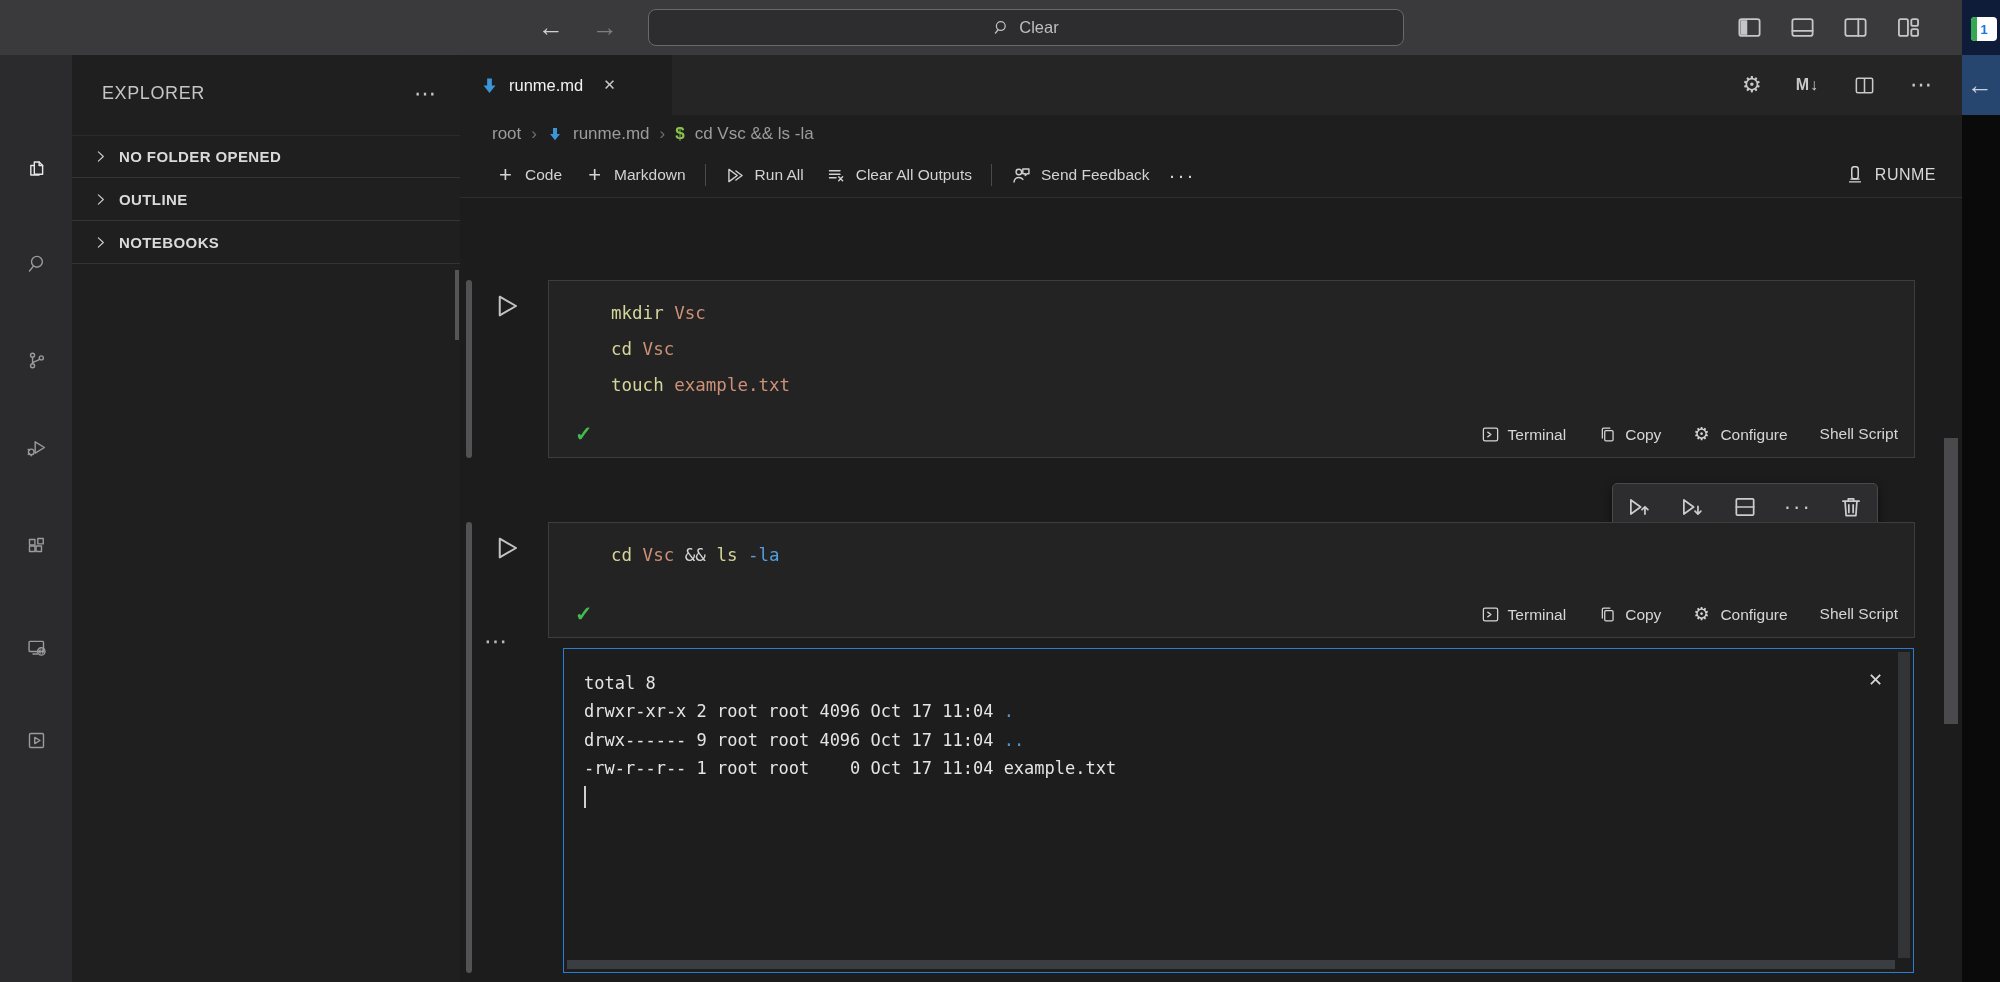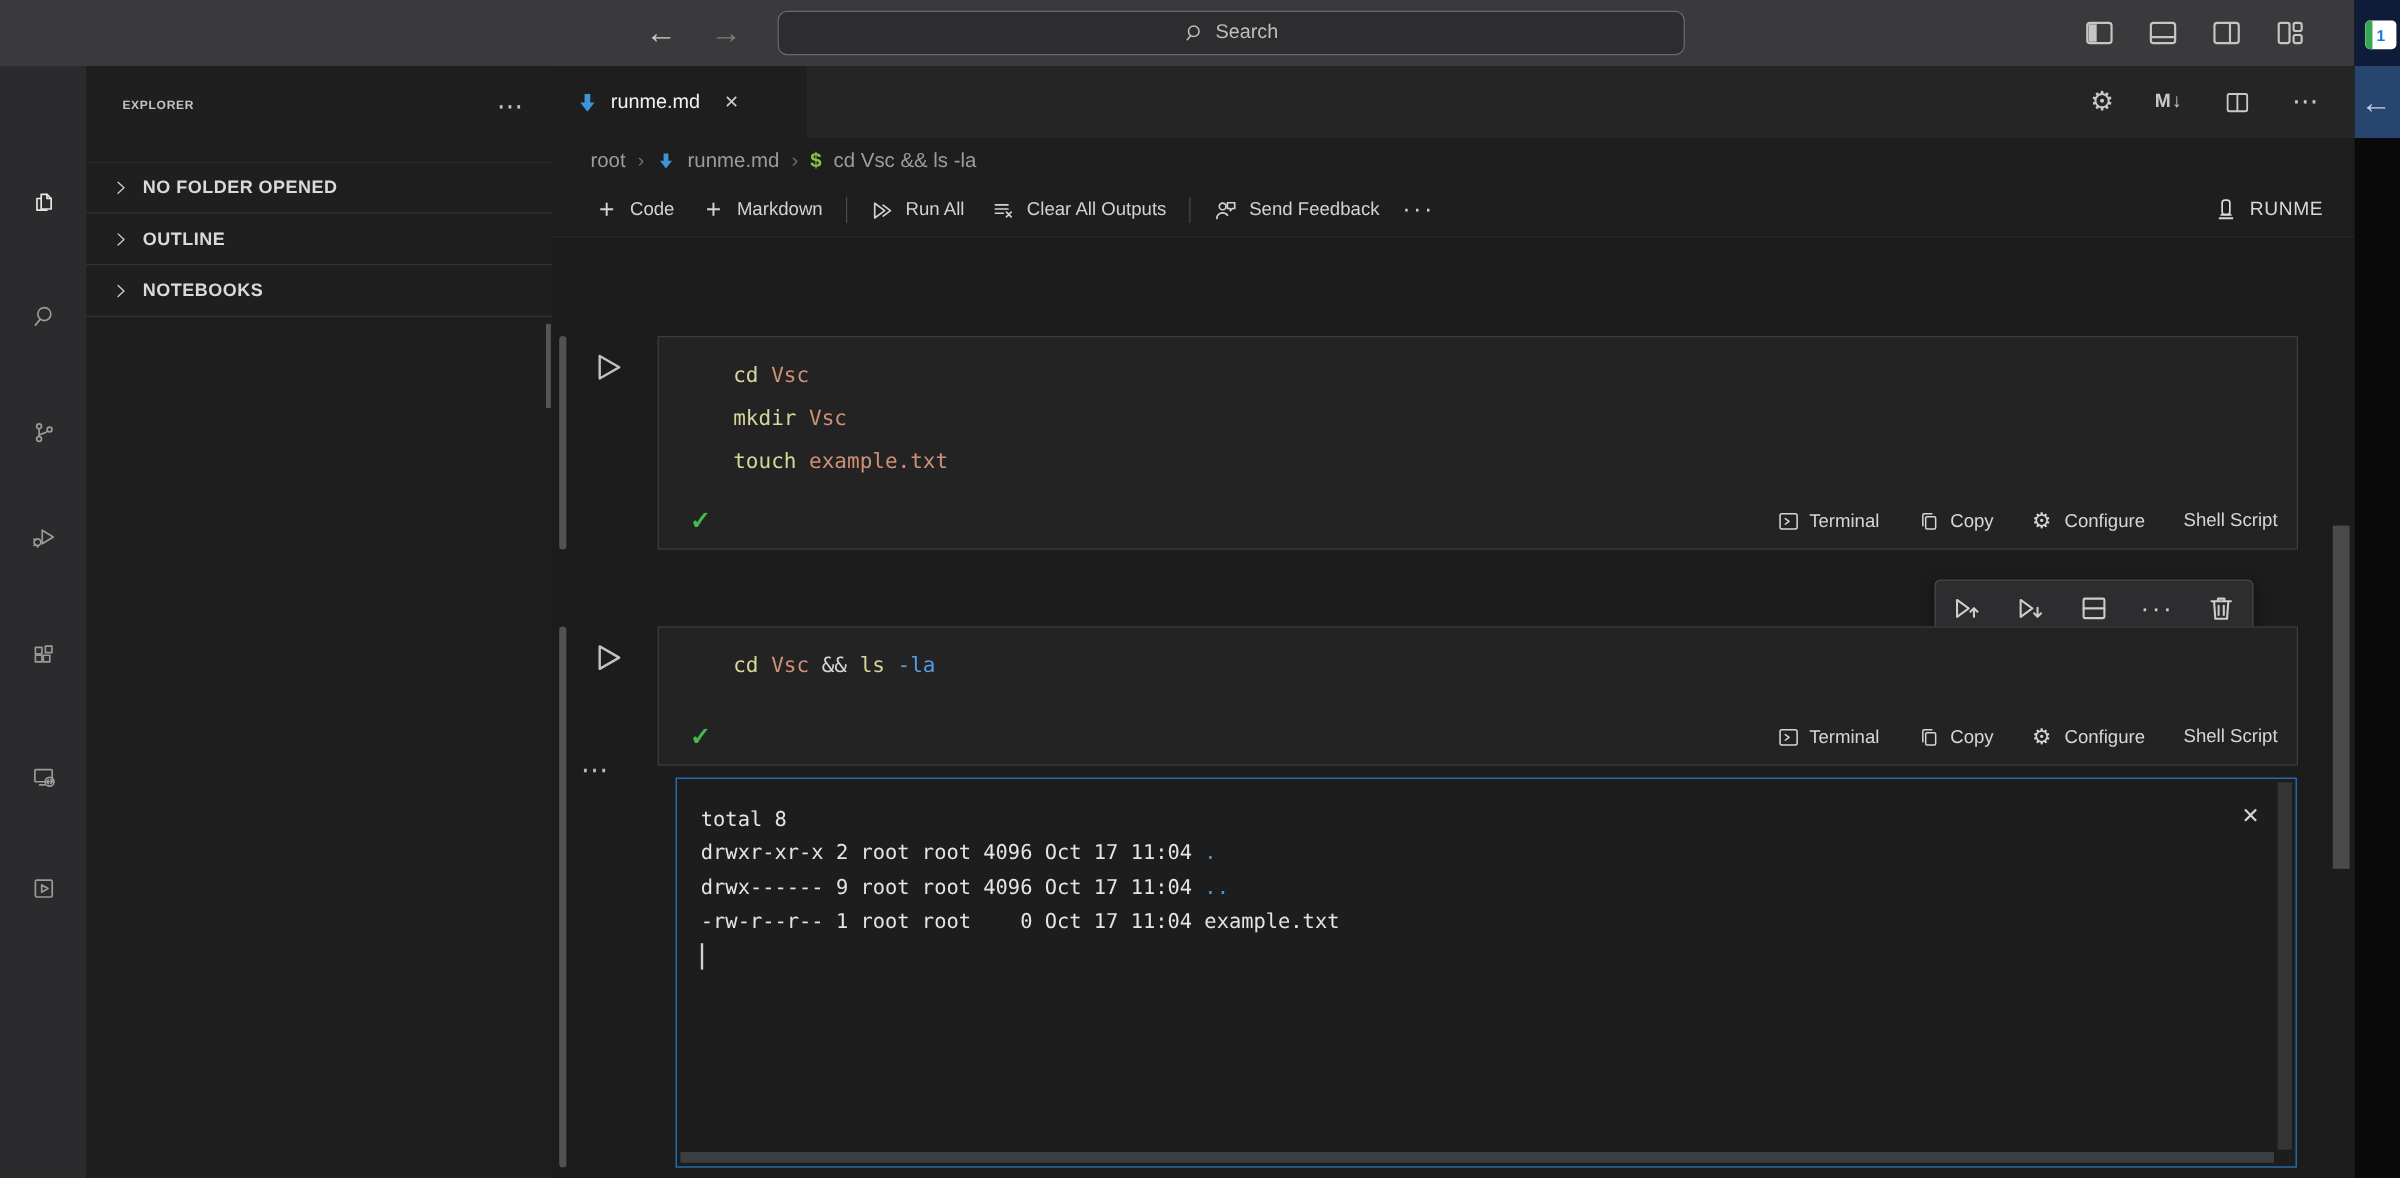--- a/index.html
+++ b/index.html
@@ -29,21 +29,21 @@
 
   
   .activitybar { position:absolute; left:0; top:55px; width:72px; height:927px; background:#2b2b2d; }
   .ab-item { position:absolute; left:16px; width:40px; height:40px; color:#9b9b9b; display:flex; align-items:center; justify-content:center; }
   .ab-item.active { color:#e8e8e8; }
   .ab-item svg { width:38px; height:38px; }
 
   
   .sidebar { position:absolute; left:72px; top:55px; width:388px; height:927px; background:#1f1f1f; }
   .sb-header { position:absolute; left:30px; right:22px; top:28px; display:flex; align-items:center; }
-  .sb-title { color:#c5c5c5; font-size:10px; letter-spacing:.6px;font-weight:bold; }
+  .sb-title { color:#c5c5c5; font-size:18px; letter-spacing:.6px; }
   .sb-more { margin-left:auto; color:#c5c5c5; font-size:22px; letter-spacing:2px; line-height:10px; }
   .sb-sections { position:absolute; left:0; right:0; top:80px; }
   .sb-row { height:43px; display:flex; align-items:center; gap:10px; padding-left:20px; border-bottom:1px solid #343434; }
   .sb-row:first-child { border-top:1px solid #2a2a2a; }
   .sb-chev { width:17px; height:17px; color:#cccccc; display:inline-flex; }
   .sb-chev svg { width:100%; height:100%; }
   .sb-label { color:#dadada; font-weight:700; font-size:15px; letter-spacing:.4px; }
   .sb-thumb { position:absolute; right:1px; top:215px; width:4px; height:70px; background:#555; }
 
   
@@ -115,21 +115,21 @@
   <div class="titlebar">
     <div class="nav-arrows">
       <span class="nav-back">←</span>
       <span class="nav-fwd">→</span>
     </div>
     <div class="searchbox">
       <svg viewBox="0 0 24 24" fill="none" stroke="currentColor" stroke-width="1.8">
           <circle cx="11" cy="10" r="6.2"></circle>
           <path d="M7.2 15.2L3 20.5"></path>
         </svg>
-      <span>Search</span>
+      <span>Clear</span>
     </div>
     <div class="layout-icons">
         <span class="li">
           <svg viewBox="0 0 24 24" fill="none" stroke="currentColor" stroke-width="1.6" stroke-linejoin="round" stroke-linecap="round">
             <rect x="3" y="4.5" width="18" height="15" rx="2"></rect>
             <path fill="currentColor" stroke="none" d="M4 5.5h6v13H4z"></path>
           </svg>
         </span>
         <span class="li">
           <svg viewBox="0 0 24 24" fill="none" stroke="currentColor" stroke-width="1.6" stroke-linejoin="round" stroke-linecap="round">
@@ -368,22 +368,22 @@
     <div class="nbarea">
 
       <div class="focusbar" style="top:82px;height:178px;"></div>
       <div class="runbtn" style="top:92px;">
           <svg viewBox="0 0 24 24" fill="none" stroke="currentColor" stroke-width="1.6" stroke-linejoin="round">
             <path d="M7 4.5l13 7.5-13 7.5z"></path>
           </svg>
         </div>
       <div class="cellbox" style="top:82px;height:178px;">
         <div class="code">
+            <div class="code-line"><span class="tk-cmd">mkdir </span><span class="tk-arg">Vsc</span></div>
             <div class="code-line"><span class="tk-cmd">cd </span><span class="tk-arg">Vsc</span></div>
-            <div class="code-line"><span class="tk-cmd">mkdir </span><span class="tk-arg">Vsc</span></div>
             <div class="code-line"><span class="tk-cmd">touch </span><span class="tk-arg">example.txt</span></div>
           </div>
         <div class="cell-status">
           <span class="check">✓</span>
           <span class="cell-actions">
               <span class="cellact">
                 <span class="ci">
                   <svg viewBox="0 0 24 24" fill="none" stroke="currentColor" stroke-width="1.6" stroke-linejoin="round" stroke-linecap="round">
                     <rect x="3" y="4" width="18" height="16" rx="2"></rect>
                     <path d="M8.5 9l4 3-4 3"></path>

